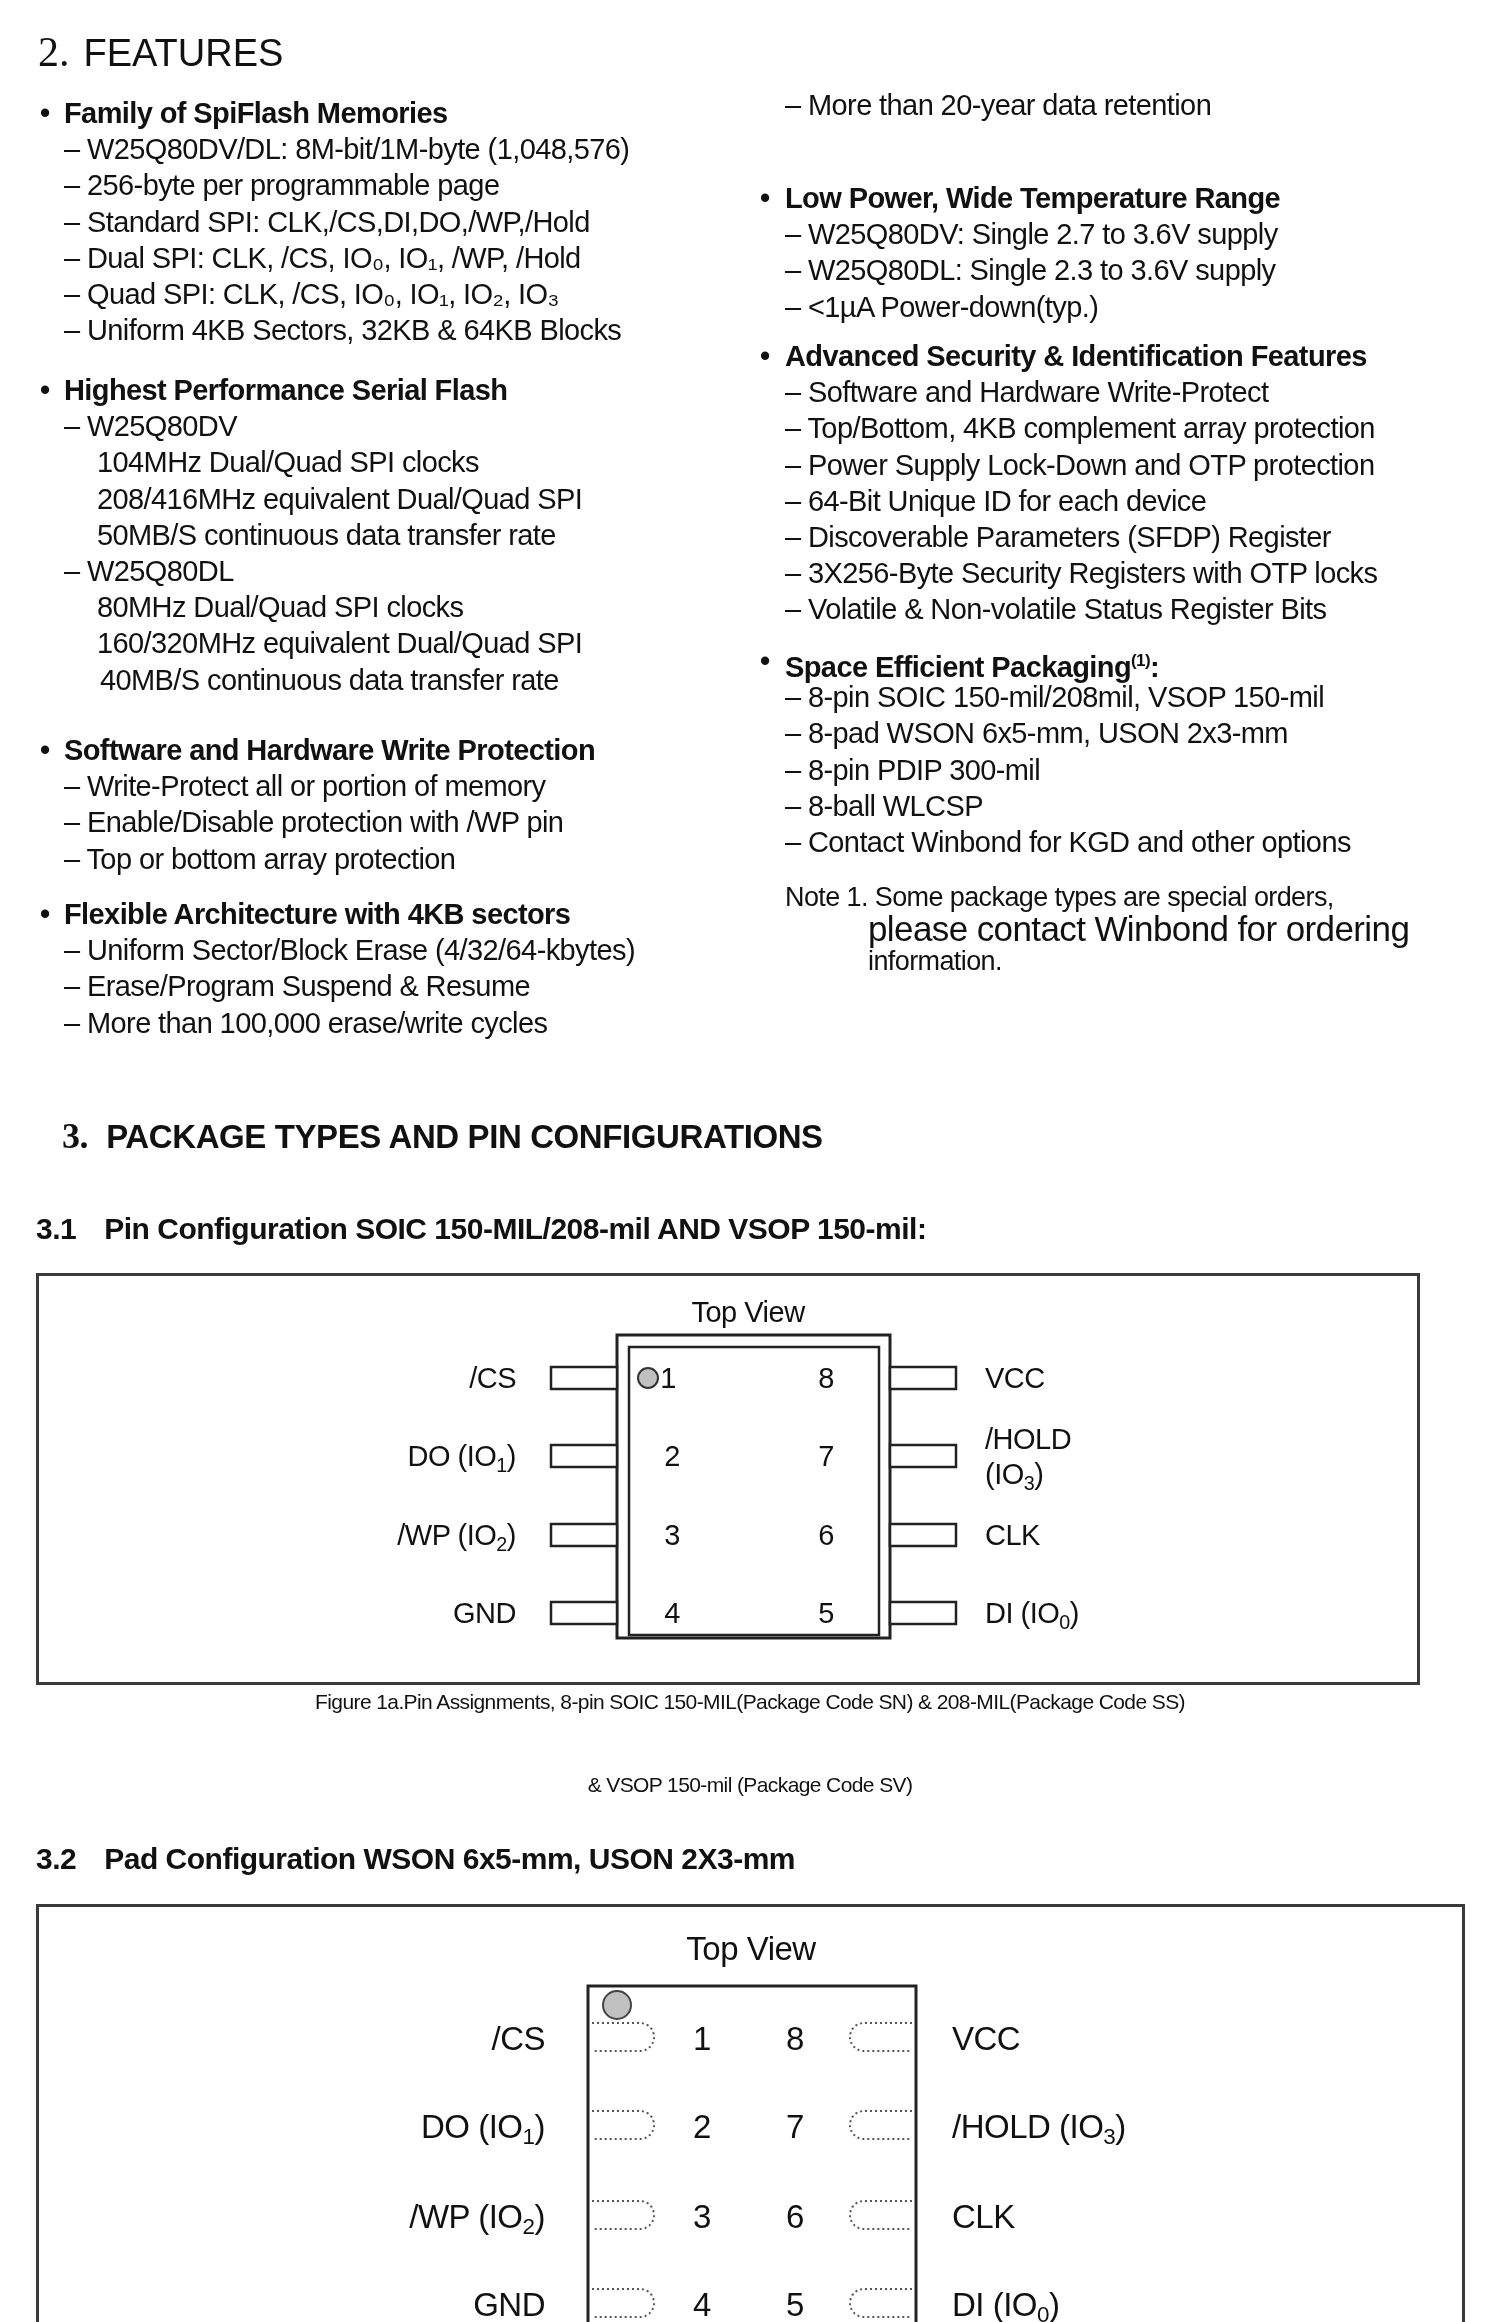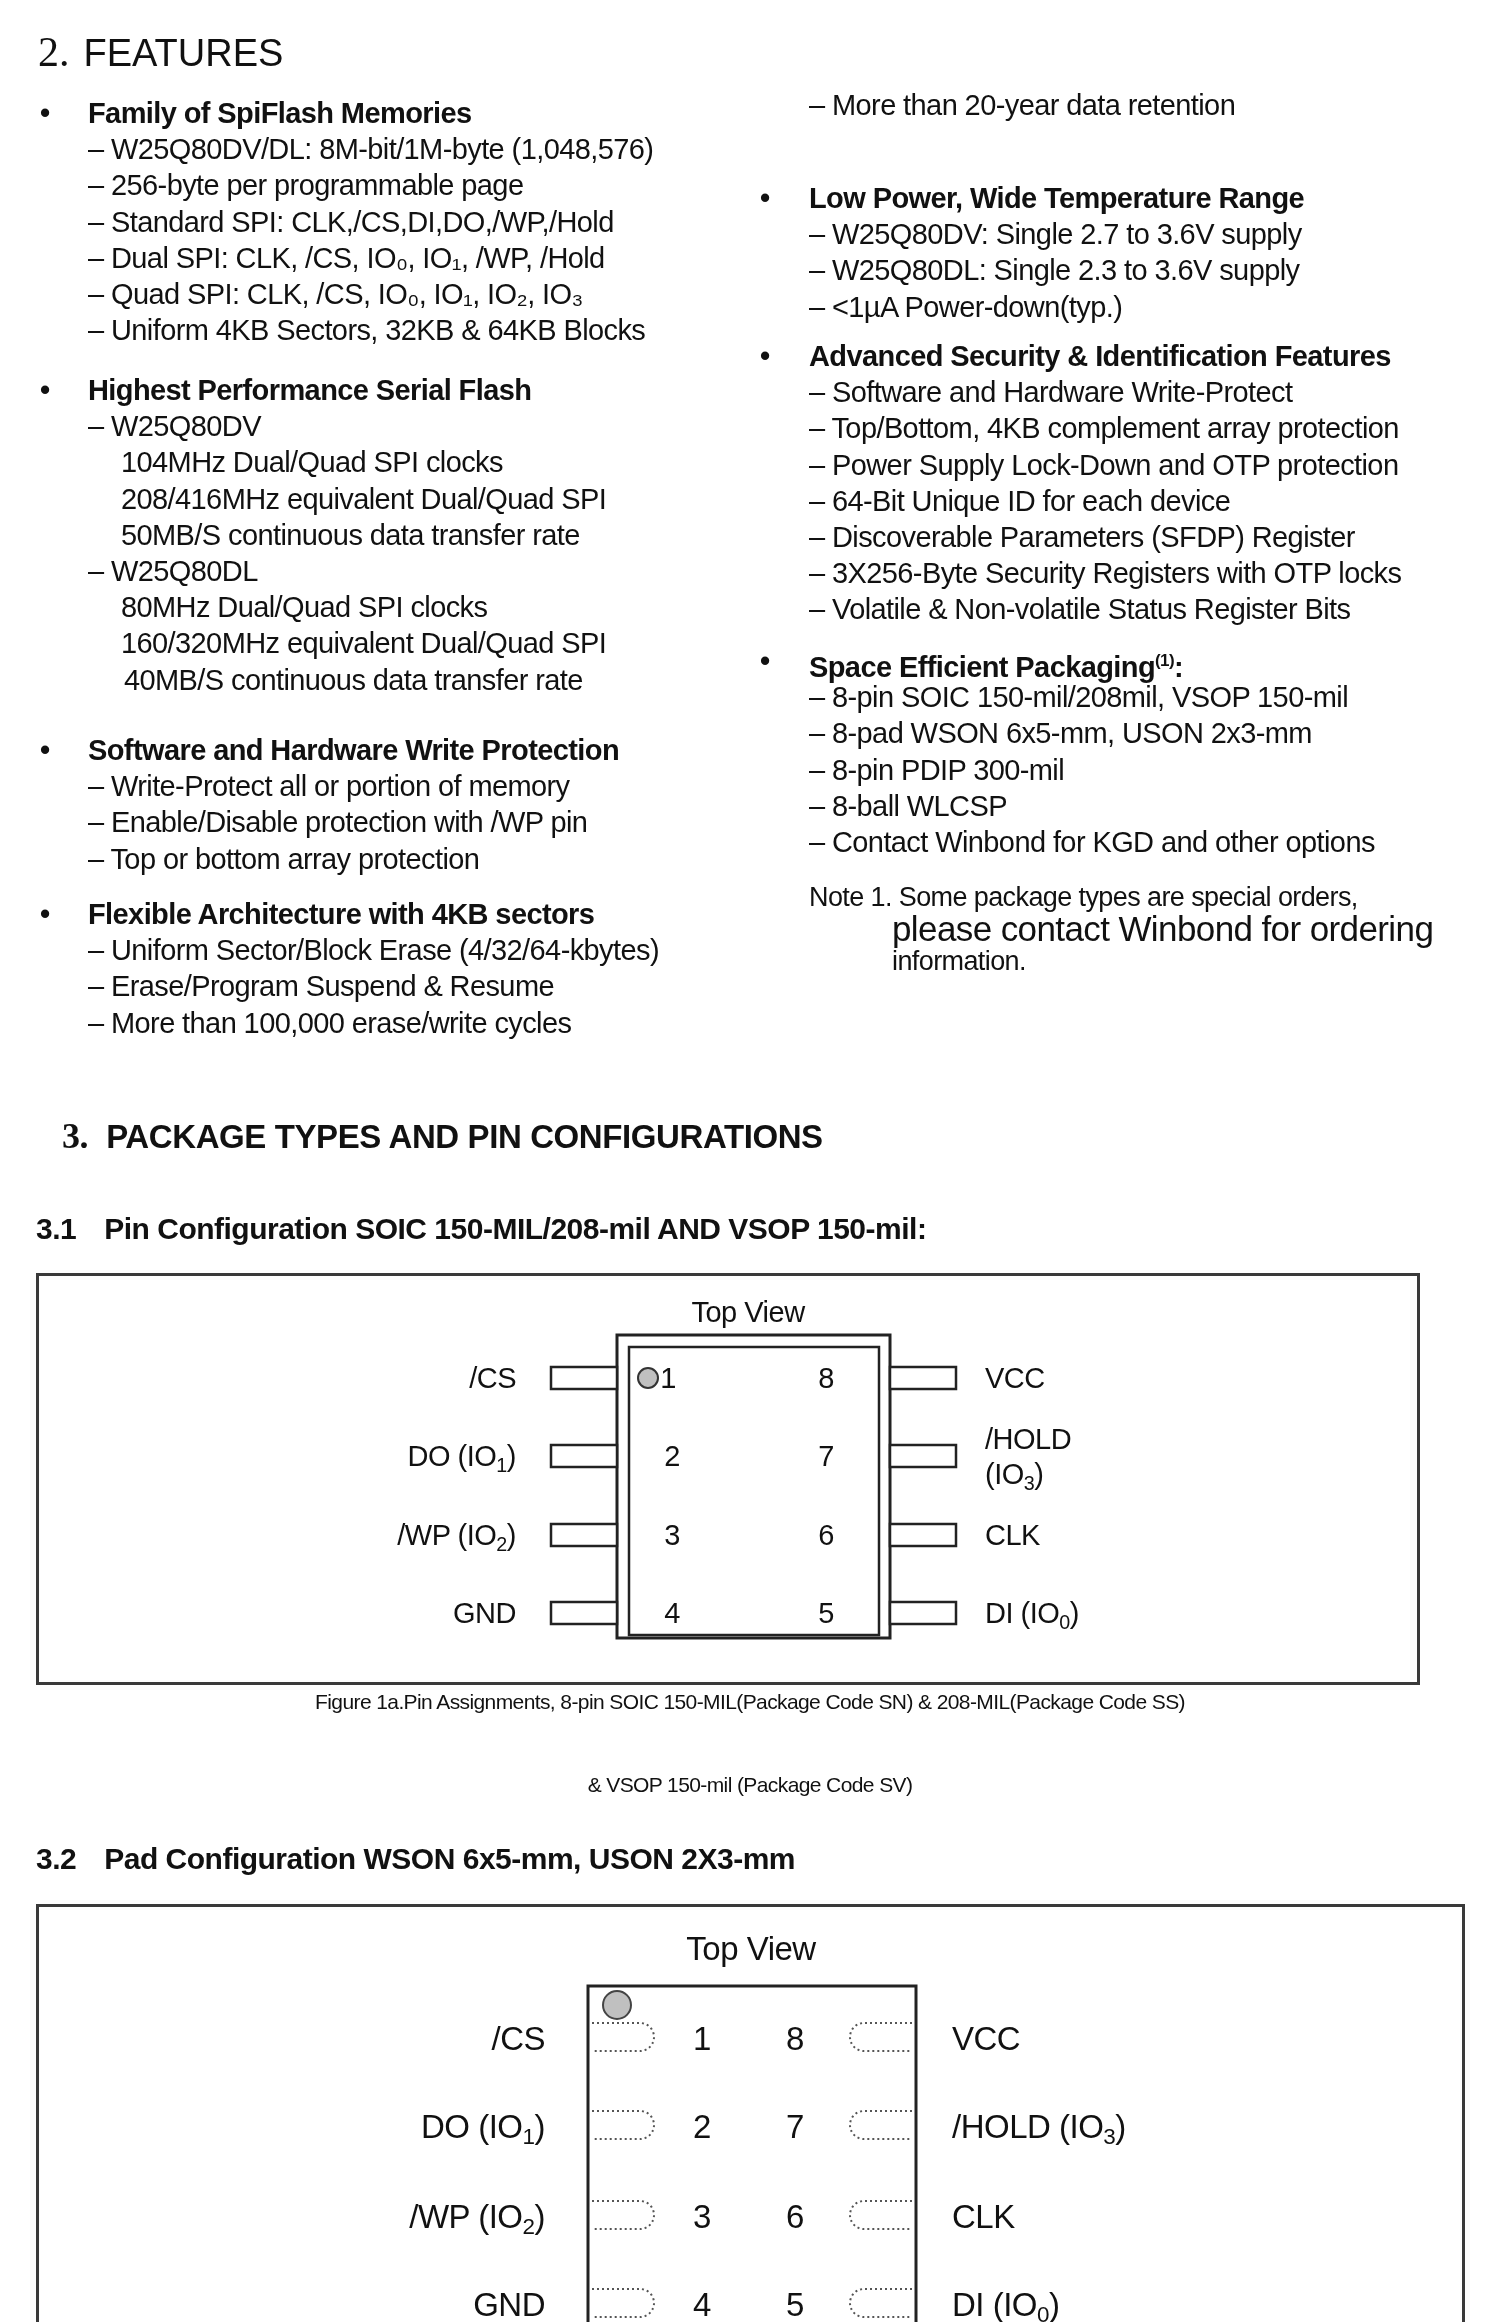--- a/index.html
+++ b/index.html
@@ -1,20 +1,20 @@
 <!DOCTYPE html>
 <html><head>
 <meta charset="utf-8">
 <style>
   html,body{margin:0;padding:0;background:#fff;}
   body{width:1500px;height:2322px;position:relative;overflow:hidden;color:#111;font-family:"Liberation Sans",sans-serif;}
   .abs{position:absolute;white-space:nowrap;}
   .h2{font-size:38px;font-weight:normal;top:28px;left:38px;}
   .h2 .num{font-family:"Liberation Serif",serif;font-size:42px;margin-right:14px;}
-  .line{position:absolute;white-space:nowrap;font-size:29px;letter-spacing:-0.6px;line-height:34px;margin-left:24px;}
+  .line{position:absolute;white-space:nowrap;font-size:29px;letter-spacing:-0.6px;line-height:34px;}
   .bold{font-weight:bold;}
   .bdot{position:absolute;font-weight:bold;font-size:29px;line-height:34px;}
   .h3{font-size:33px;font-weight:bold;letter-spacing:-0.4px;}
   .h3 .num{font-family:"Liberation Serif",serif;font-size:36px;margin-right:18px;}
   .h4{font-size:30px;font-weight:bold;letter-spacing:-0.5px;}
   .h4 .num{margin-right:28px;}
   .frame{position:absolute;border:3px solid #3a3a3a;box-sizing:border-box;}
   .caption{font-size:21px;letter-spacing:-0.6px;text-align:center;width:1500px;left:0;}
   svg text{font-family:"Liberation Sans",sans-serif;}
 </style>

